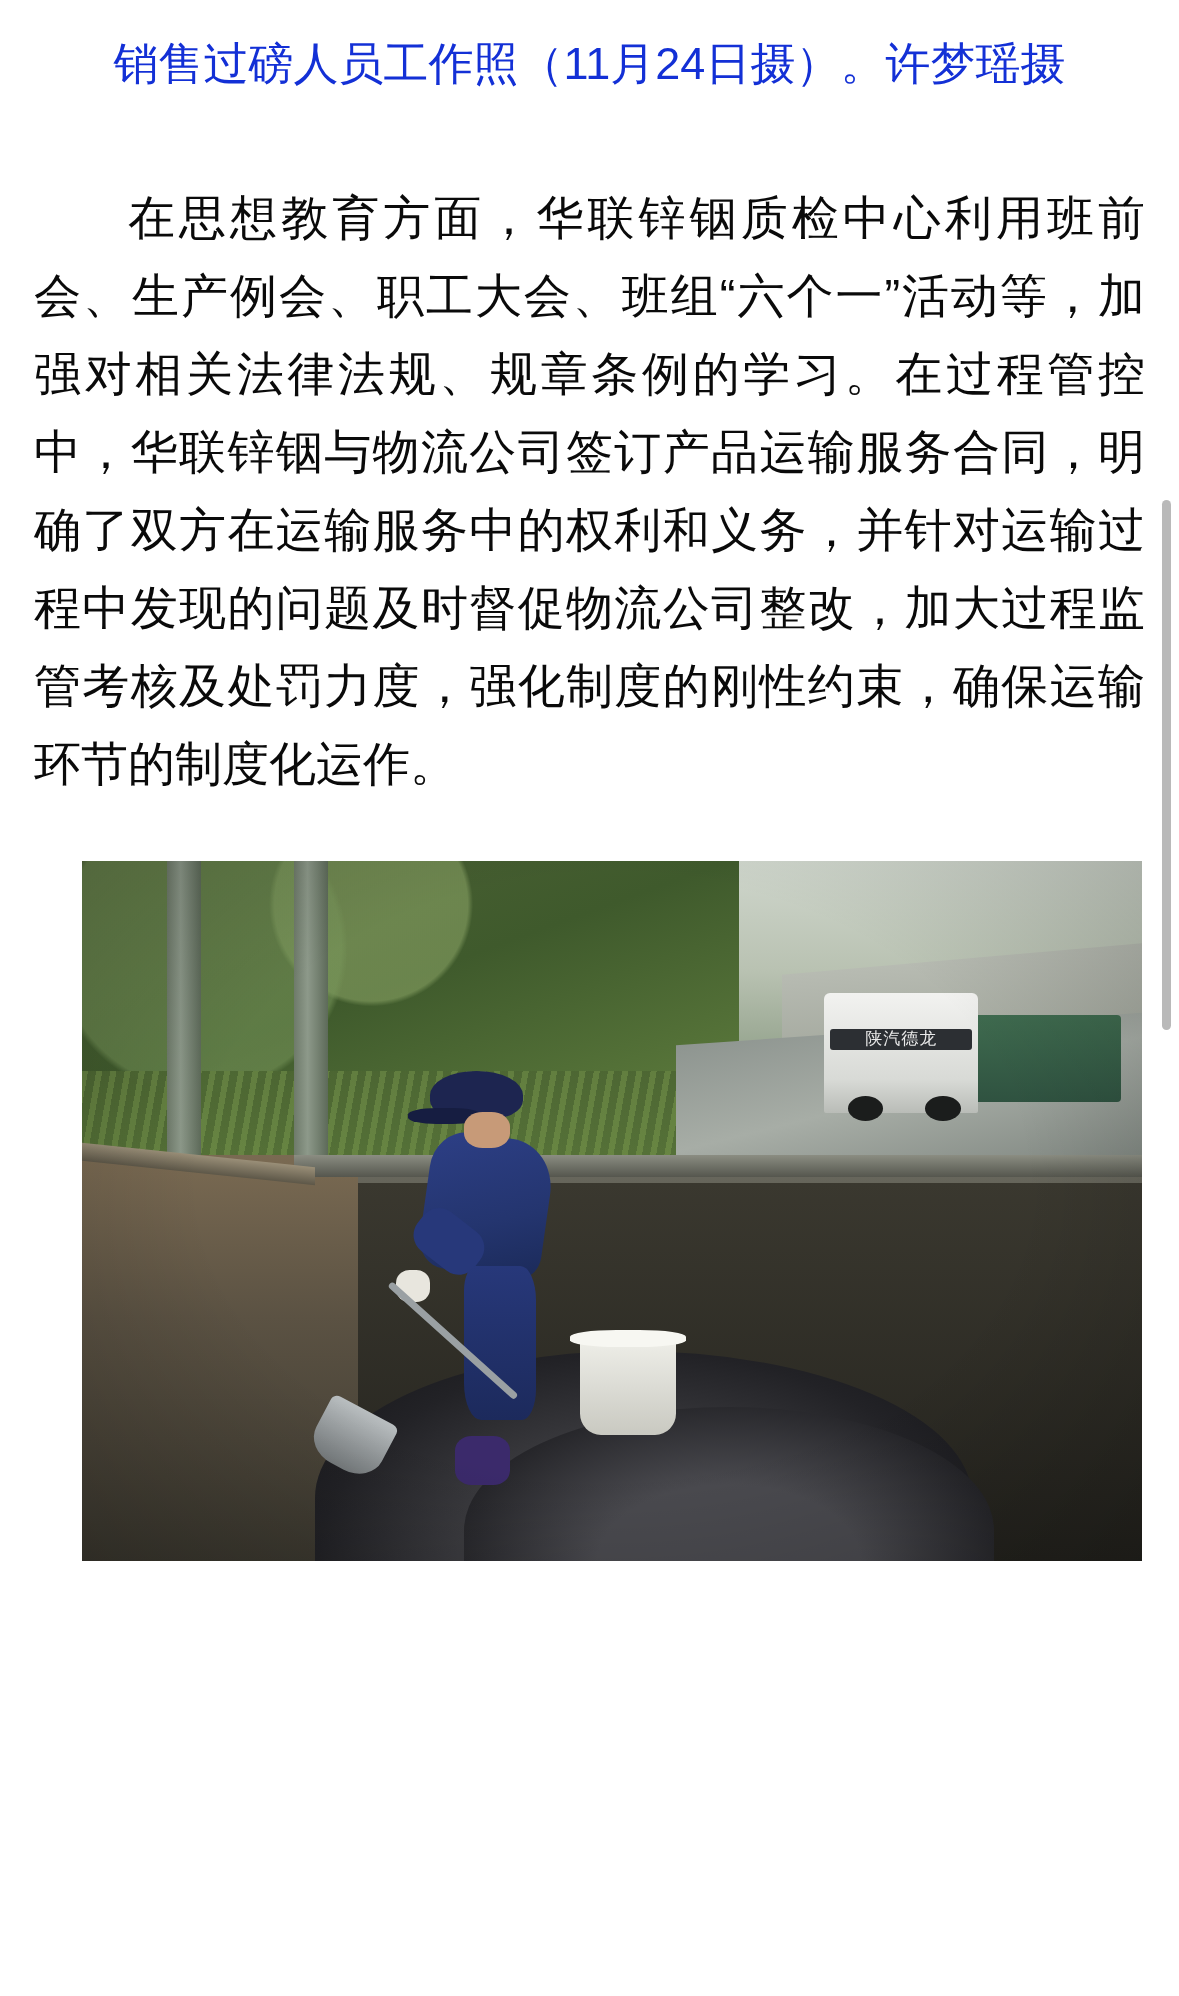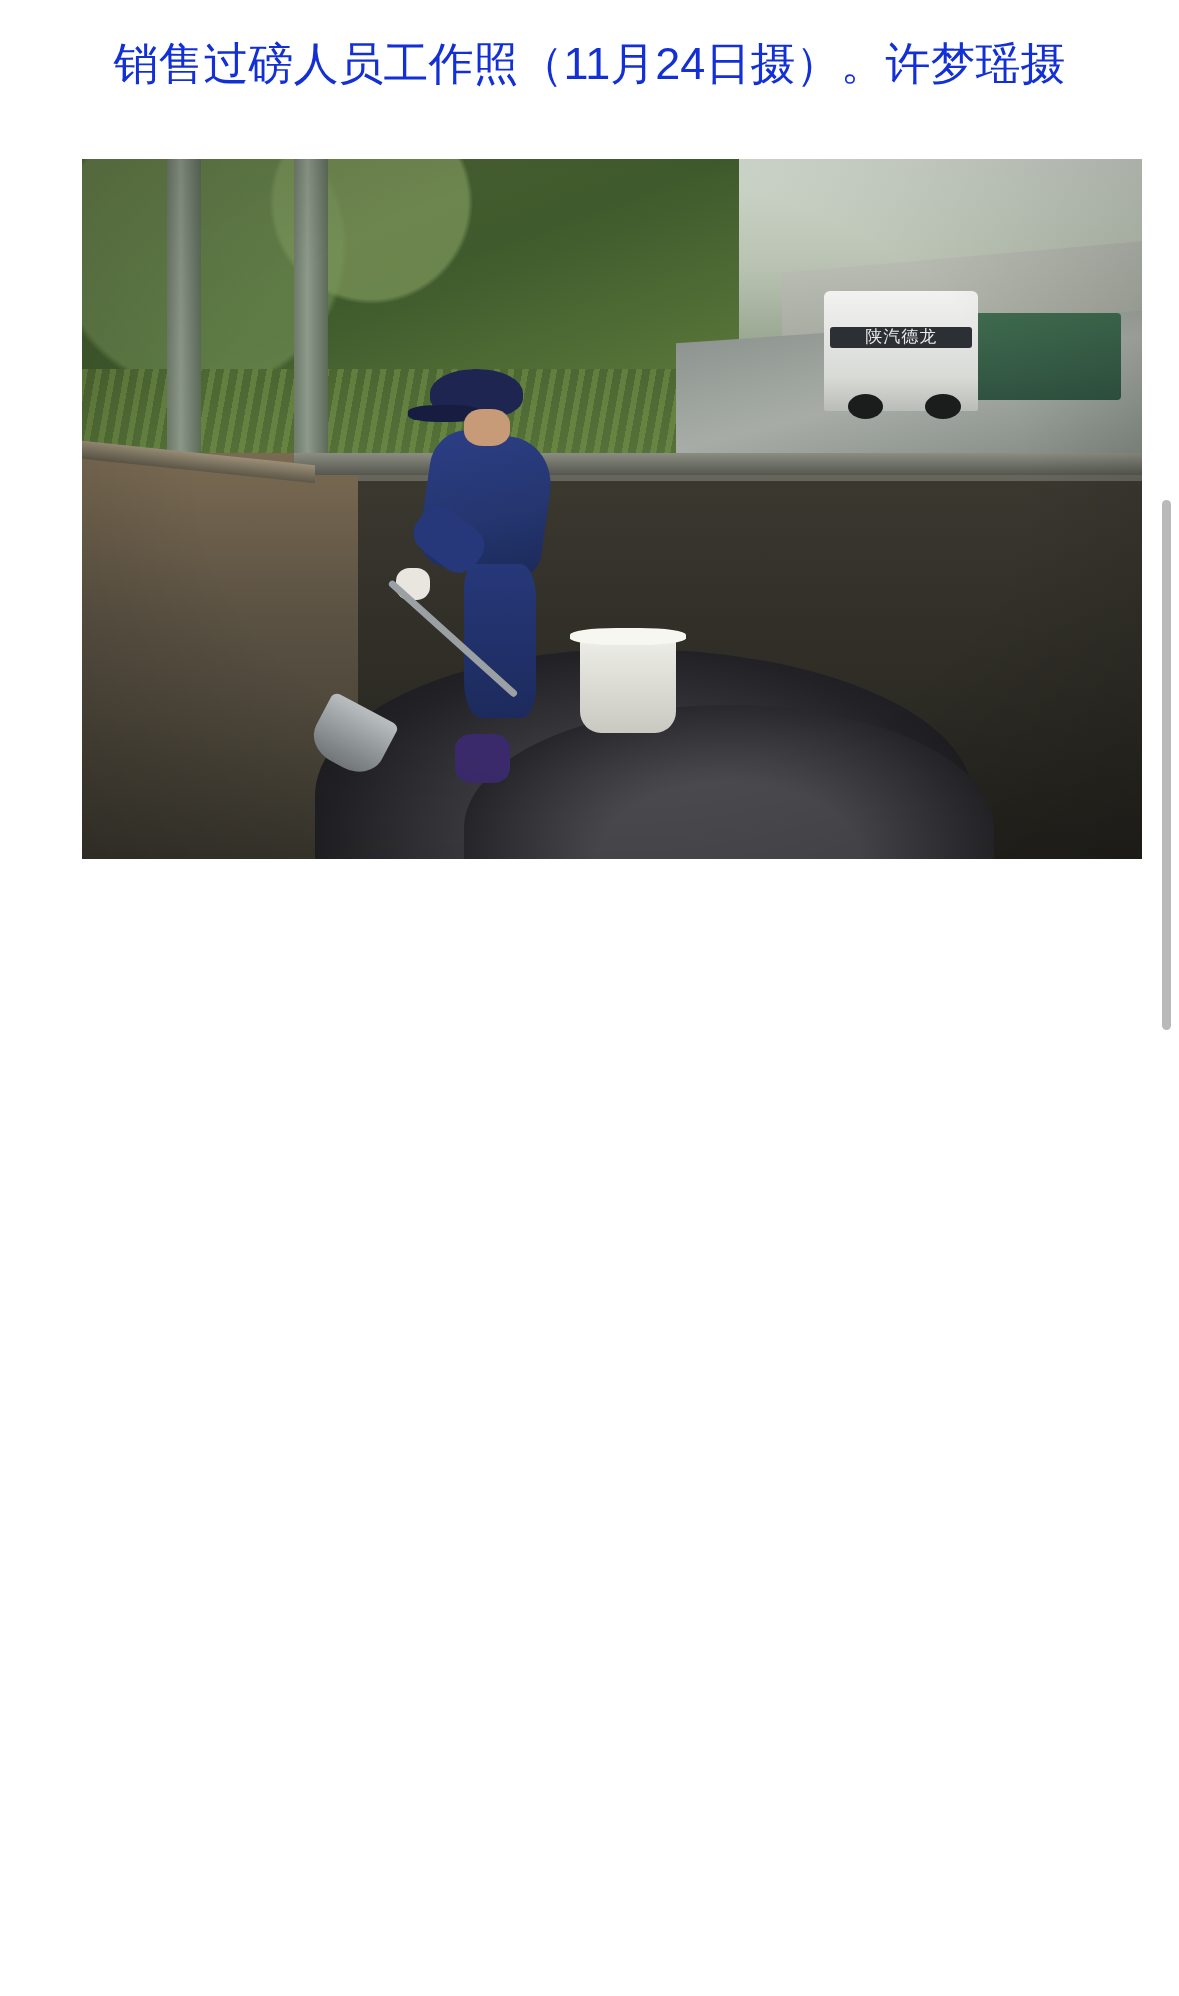--- a/index.html
+++ b/index.html
@@ -234,20 +234,21 @@
     border-radius: 5px;
   }
 </style>
 </head>
 <body>
 
 <div class="page">
 
   <div class="caption">销售过磅人员工作照（11月24日摄）。许梦瑶摄</div>
 
+  <div class="body-text">在思想教育方面，华联锌铟质检中心利用班前会、生产例会、职工大会、班组“六个一”活动等，加强对相关法律法规、规章条例的学习。在过程管控中，华联锌铟与物流公司签订产品运输服务合同，明确了双方在运输服务中的权利和义务，并针对运输过程中发现的问题及时督促物流公司整改，加大过程监管考核及处罚力度，强化制度的刚性约束，确保运输环节的制度化运作。</div>
 
   <div class="photo-wrap">
     <div class="photo">
       <div class="sky"></div>
       <div class="hillside"></div>
       <div class="hill-grass"></div>
       <div class="retaining-wall"></div>
       <div class="road"></div>
 
       <div class="truck">

